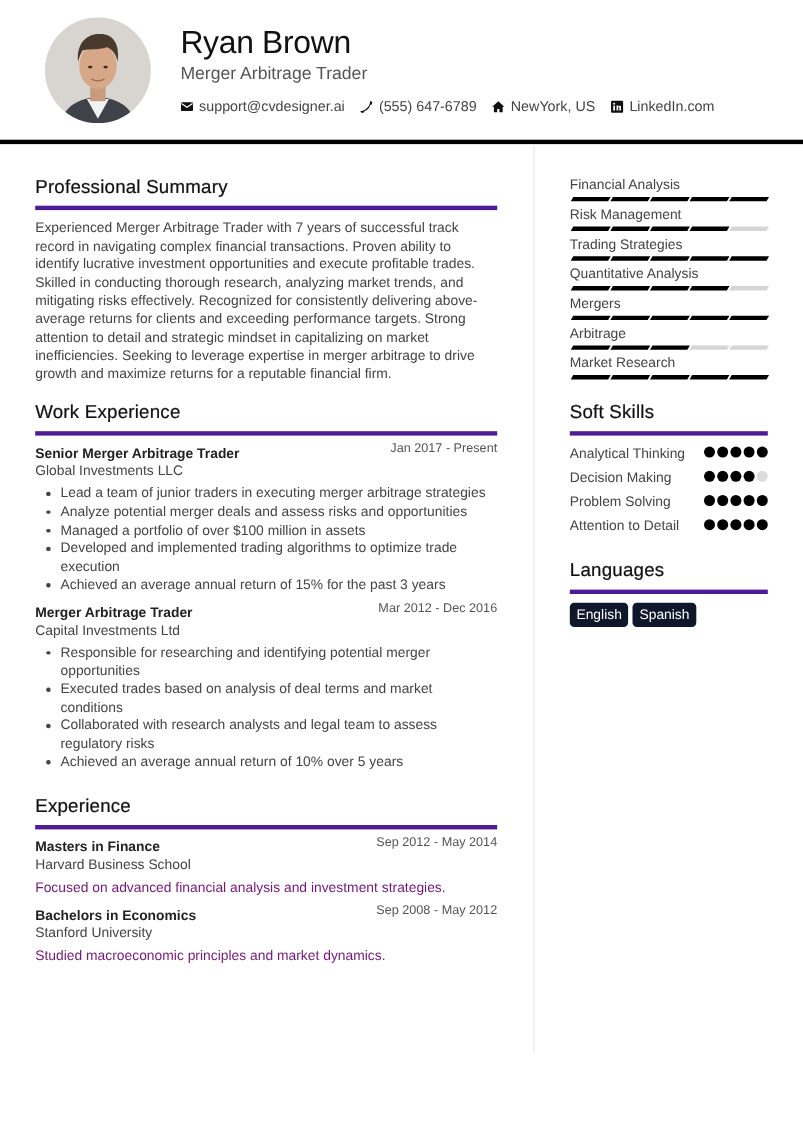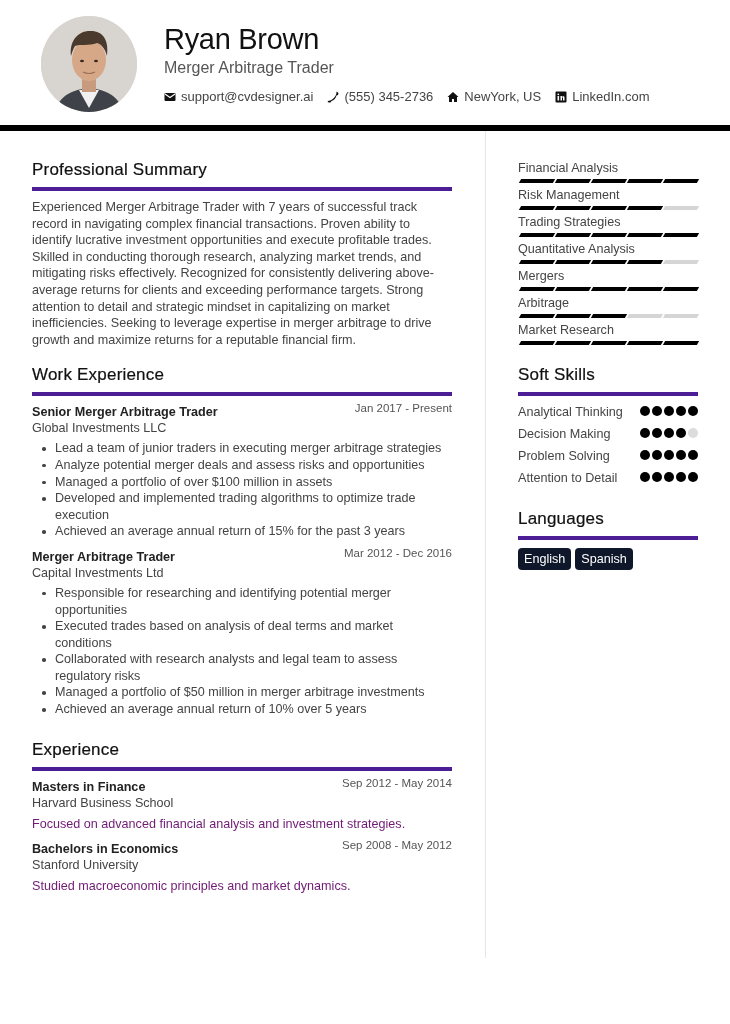--- a/index.html
+++ b/index.html
@@ -1,20 +1,20 @@
 <!DOCTYPE html>
 <html><head>
   <meta charset="utf-8">
   <style>
     * { box-sizing: border-box; margin: 0; padding: 0; }
     html, body { width: 730px; height: 1024px; background: #ffffff; overflow: hidden; }
     body { font-family: "Liberation Sans", "DejaVu Sans", sans-serif; color: #333333; position: relative; }
 
     
-    .header { position: absolute; left: 0; top: 0; width: 730px; height: 131px; border-bottom: 6px solid #000000; }
+    .header { position: absolute; left: 0; top: 0; width: 730px; height: 131px; border-bottom: 4px solid #000000; }
     .photo { position: absolute; left: 41px; top: 16px; width: 96px; height: 96px; border-radius: 50%; overflow: hidden; background: #d9d6d2; }
     .photo svg { width: 96px; height: 96px; display: block; }
     .name { position: absolute; left: 164px; top: 23px; font-size: 29px; font-weight: 400; color: #111111; letter-spacing: -0.3px; }
     .job-title { position: absolute; left: 164px; top: 59px; font-size: 16px; color: #555555; }
     .contact { position: absolute; left: 164px; top: 89px; display: flex; align-items: center; font-size: 13px; color: #444444; white-space: nowrap; }
     .contact-item { display: flex; align-items: center; margin-right: 14px; }
     .contact-item .ic { display: inline-flex; align-items: center; justify-content: center; width: 12px; height: 12px; margin-right: 5px; }
     .contact-item .ic svg { width: 12px; height: 12px; display: block; }
 
     
@@ -79,21 +79,21 @@
           </svg>
       </span>
       <span>support@cvdesigner.ai</span>
     </div>
     <div class="contact-item">
       <span class="ic">
         <svg viewBox="0 0 12 12">
             <path d="M9.5 0.5 L11.5 2 L11 4 L9.5 4.5 C9 7 7 9.5 4.5 10 L3.5 11.5 L1.5 11.5 L0.5 10 C5 10 10 5 9.5 0.5 Z" fill="#111"></path>
           </svg>
       </span>
-      <span>(555) 345-2736</span>
+      <span>(555) 647-6789</span>
     </div>
     <div class="contact-item">
       <span class="ic">
         <svg viewBox="0 0 12 12">
             <path d="M6 1 L0.5 6 L2 6 L2 11 L5 11 L5 8 L7 8 L7 11 L10 11 L10 6 L11.5 6 Z" fill="#111"></path>
           </svg>
       </span>
       <span>NewYork, US</span>
     </div>
     <div class="contact-item">
@@ -135,21 +135,20 @@
     </div>
 
     <div class="entry" style="margin-top:9px;">
       <div class="entry-title">Merger Arbitrage Trader</div>
       <div class="entry-date">Mar 2012 - Dec 2016</div>
       <div class="entry-org">Capital Investments Ltd</div>
       <ul class="bullets">
         <li>Responsible for researching and identifying potential merger opportunities</li>
         <li>Executed trades based on analysis of deal terms and market conditions</li>
         <li>Collaborated with research analysts and legal team to assess regulatory risks</li>
-        <li>Managed a portfolio of $50 million in merger arbitrage investments</li>
         <li>Achieved an average annual return of 10% over 5 years</li>
       </ul>
     </div>
   </div>
 
   <div class="section" style="margin-top:22px;">
     <div class="section-title">Experience</div>
 
     <div class="entry">
       <div class="entry-title">Masters in Finance</div>

